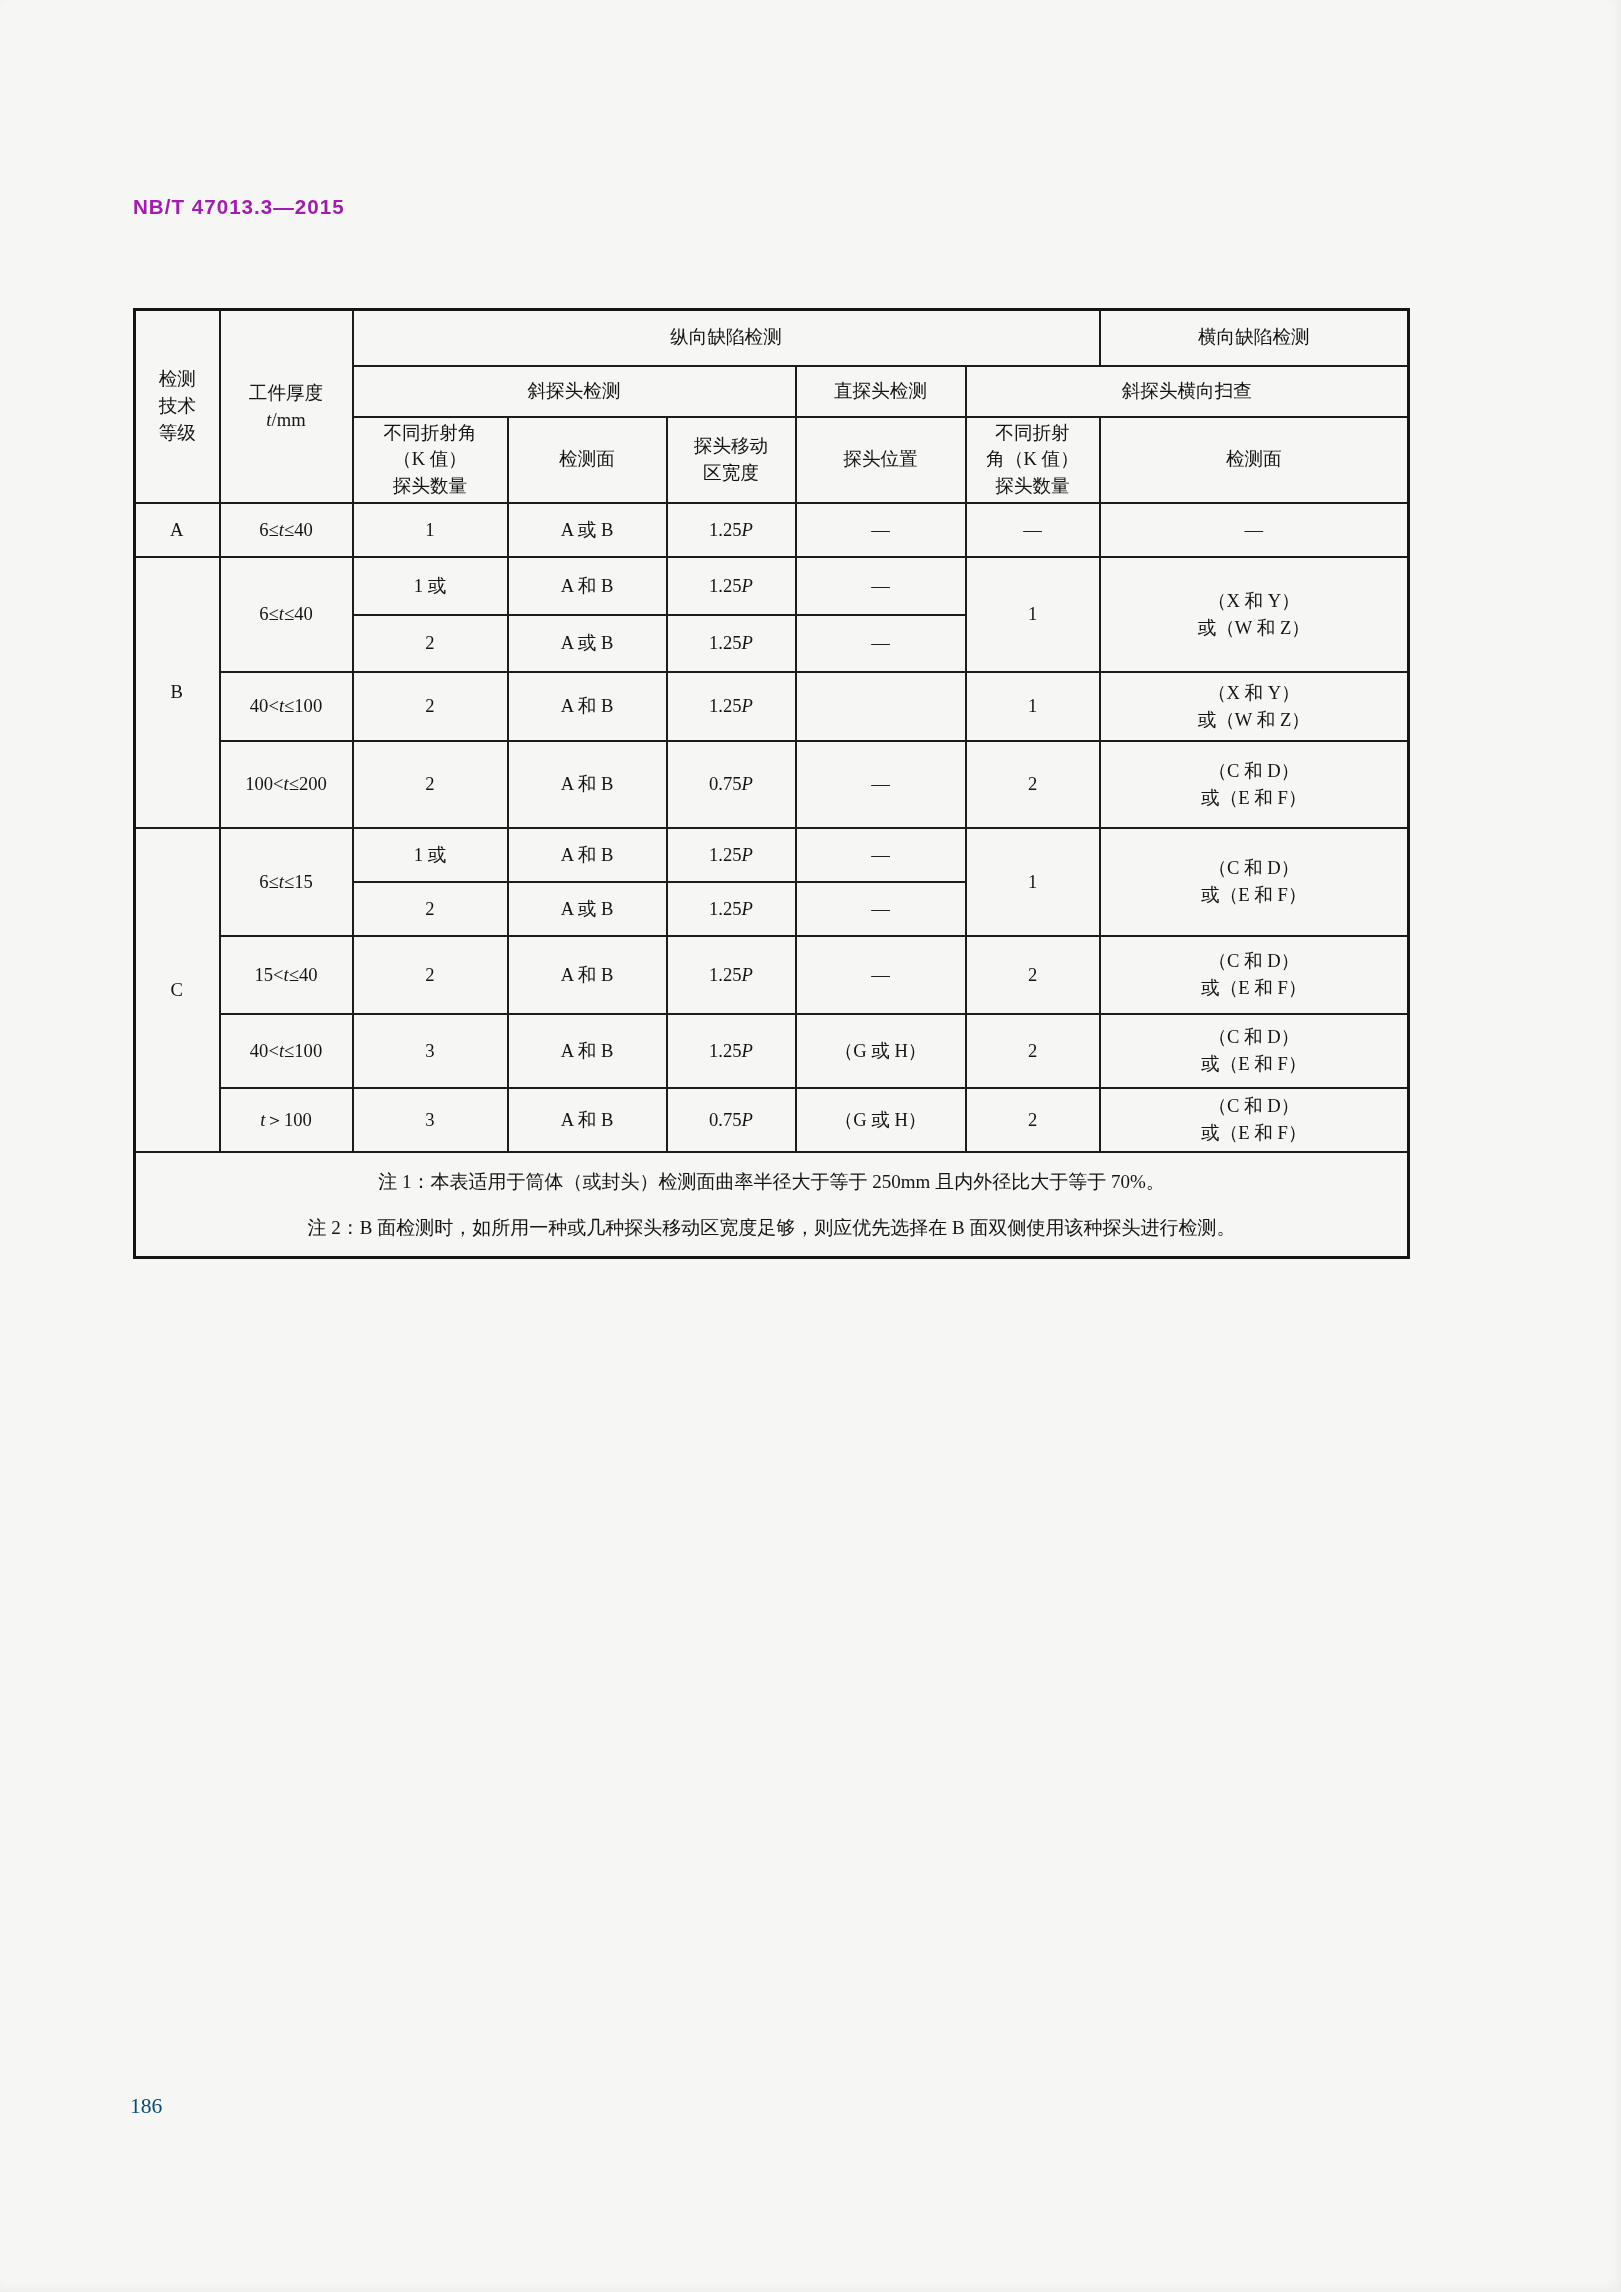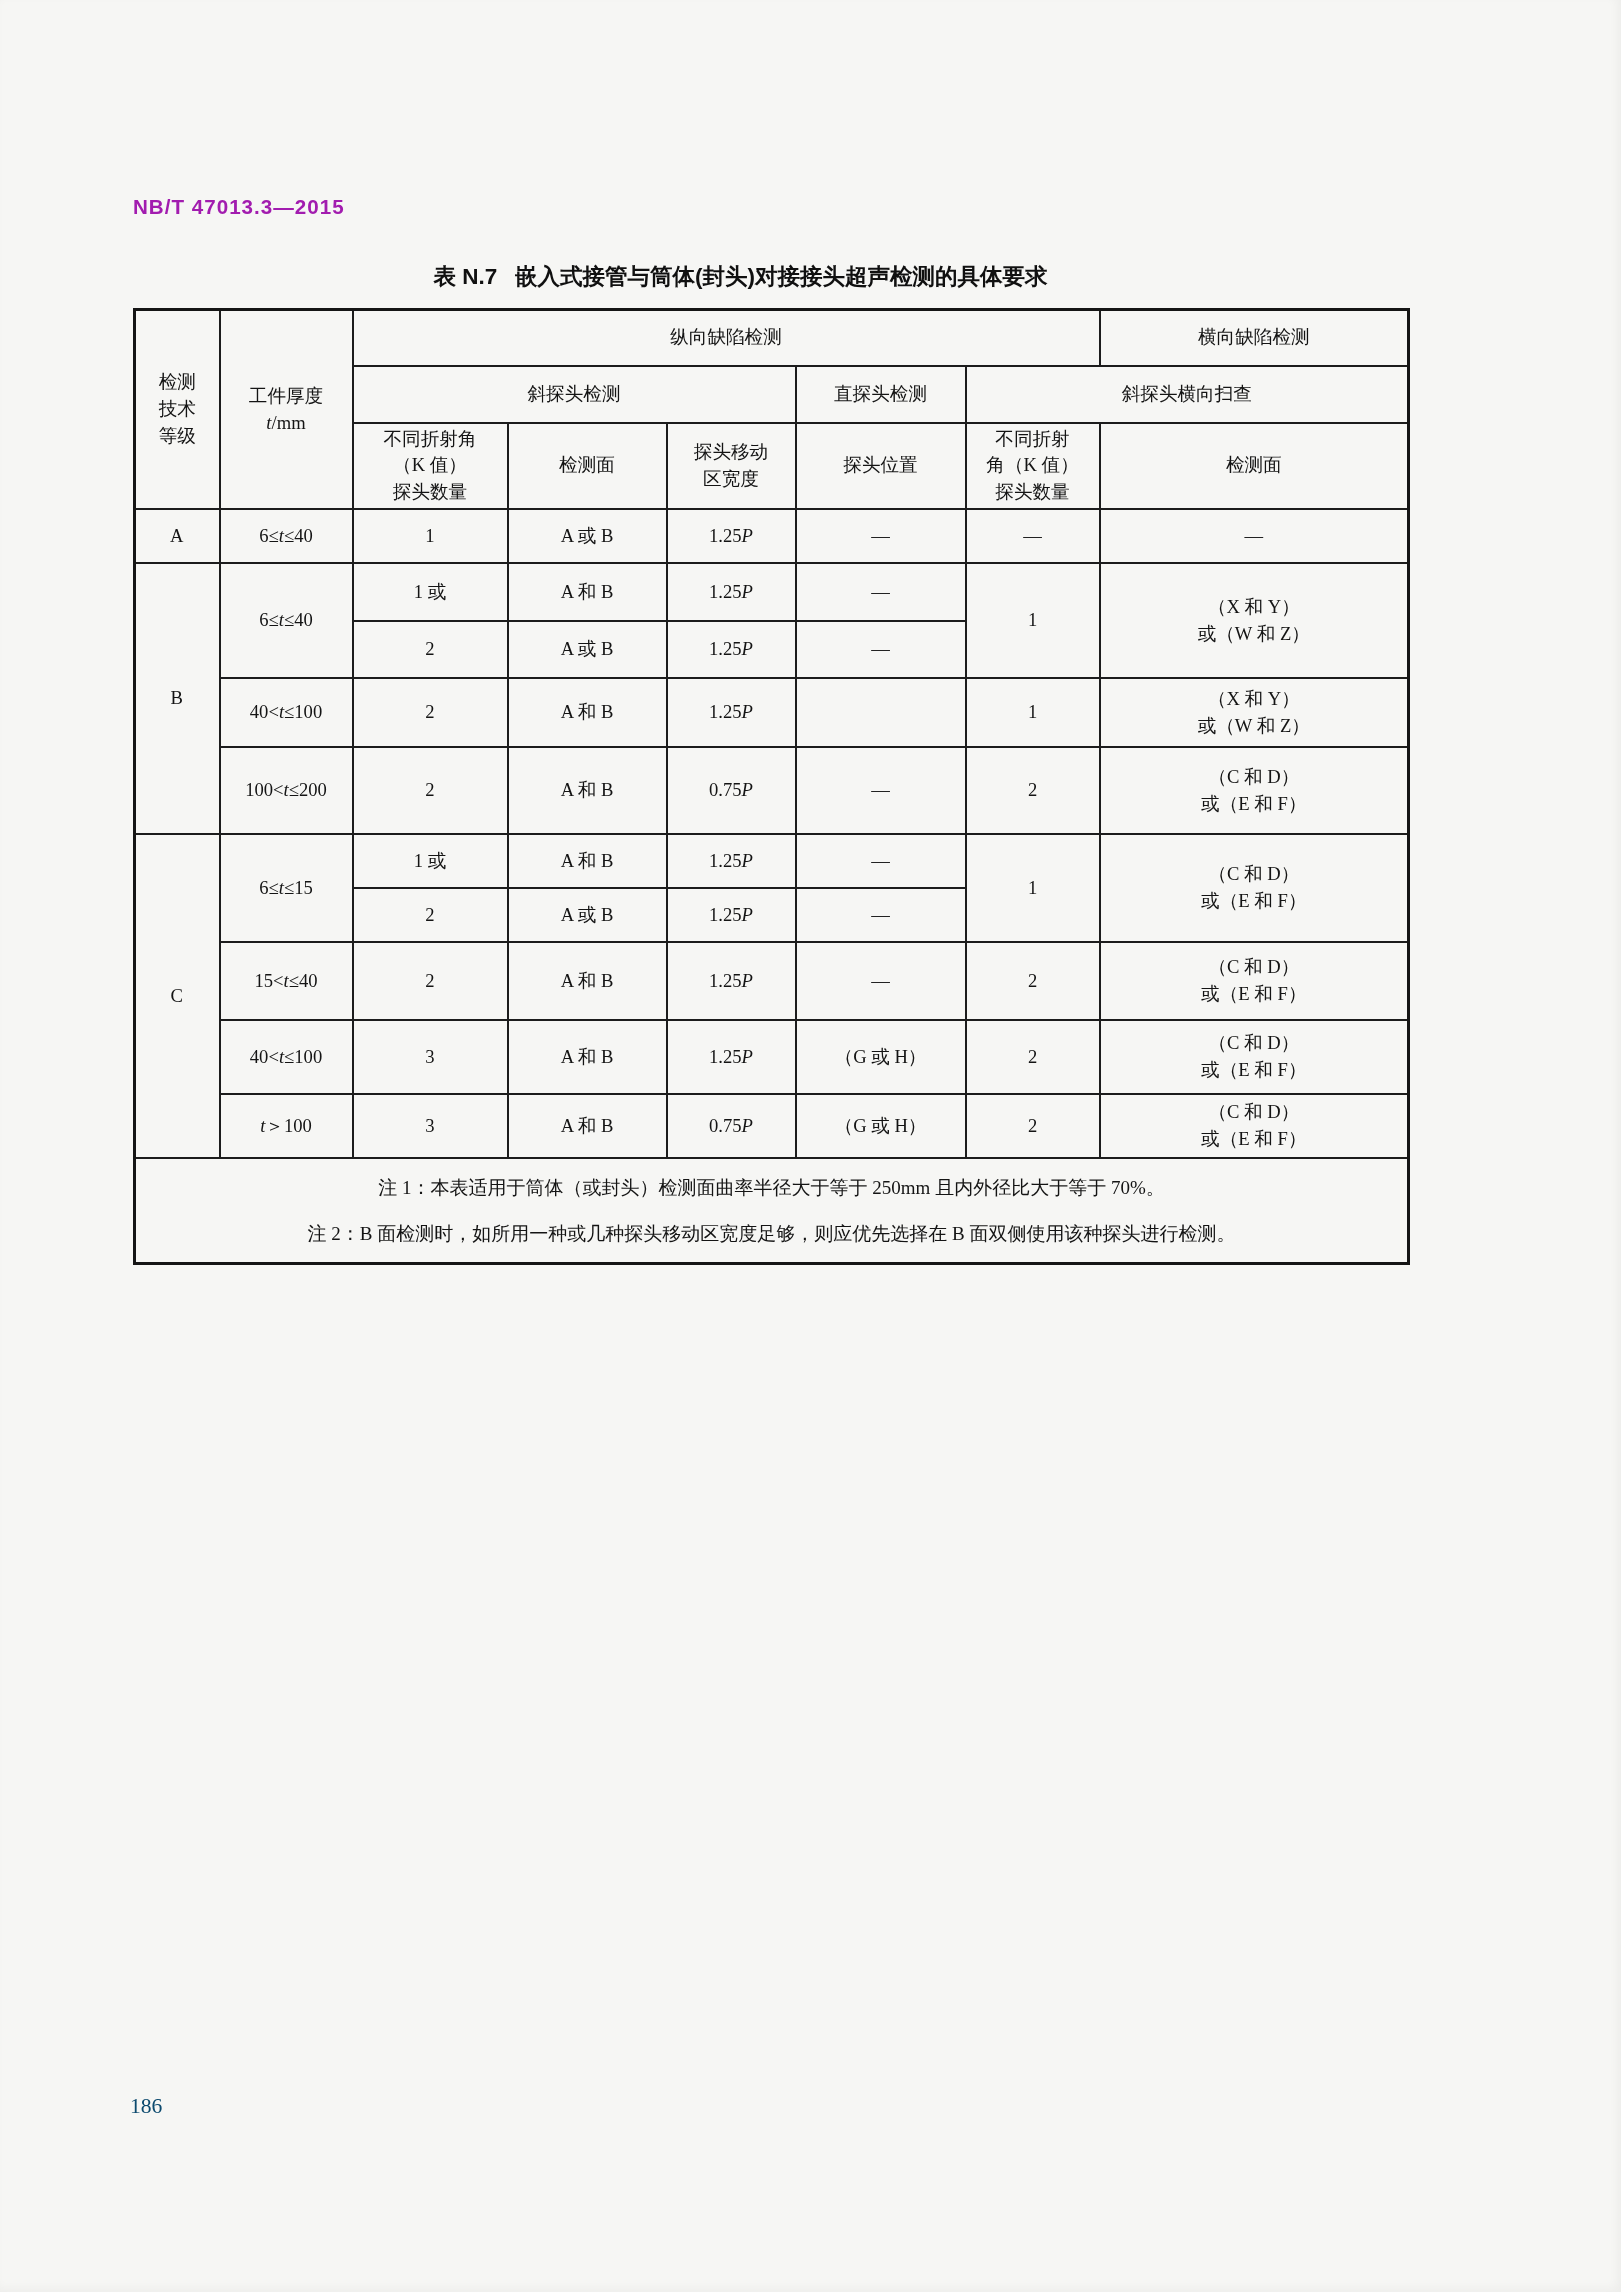--- a/index.html
+++ b/index.html
@@ -58,23 +58,20 @@
     font-size:21.6px;color:#0c4a6e;
   }
 </style>
 </head>
 <body>
 
 <div class="page">
 
   <div class="std-no">NB/T 47013.3—2015</div>
 
-  <div class="tbl-title">
-    <span>表 N.7</span><span class="t2">嵌入式接管与筒体(封头)对接接头超声检测的具体要求</span>
-  </div>
 
   <table class="ut">
     <colgroup>
       <col style="width:85px">
         <col style="width:133px">
         <col style="width:155px">
         <col style="width:159px">
       <col style="width:129px">
         <col style="width:170px">
         <col style="width:134px">
@@ -89,21 +86,21 @@
         <div>等级</div>
       </td>
       <td rowspan="3" class="bb">
         <div>工件厚度</div>
         <div class="unit"><i>t</i><span>/mm</span></div>
       </td>
       <td colspan="5">纵向缺陷检测</td>
       <td>横向缺陷检测</td>
     </tr>
 
-    <tr class="r-h2" style="height:57px">
+    <tr class="r-h2" style="height:51px">
       <td colspan="3">斜探头检测</td>
       <td>直探头检测</td>
       <td colspan="2">斜探头横向扫查</td>
     </tr>
 
     <tr class="r-h3" style="height:85px">
       <td class="bb">
         <div>不同折射角</div>
         <div>（K 值）</div>
         <div>探头数量</div>

